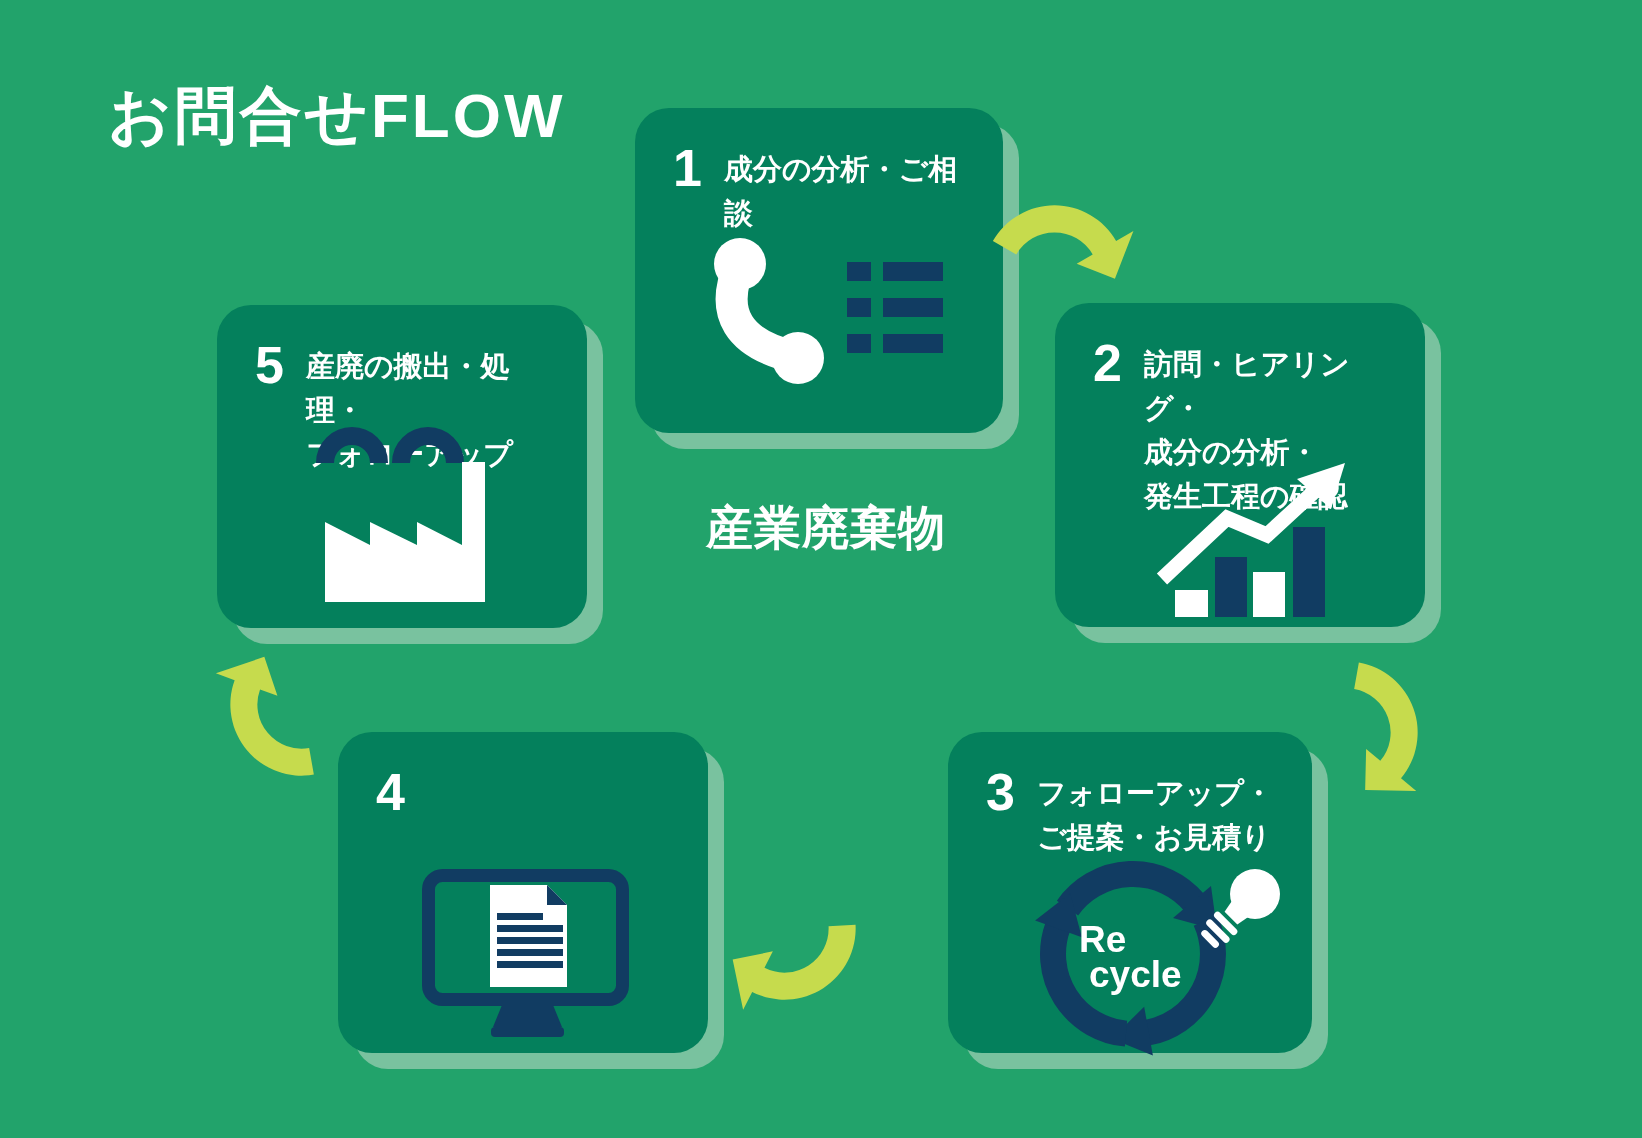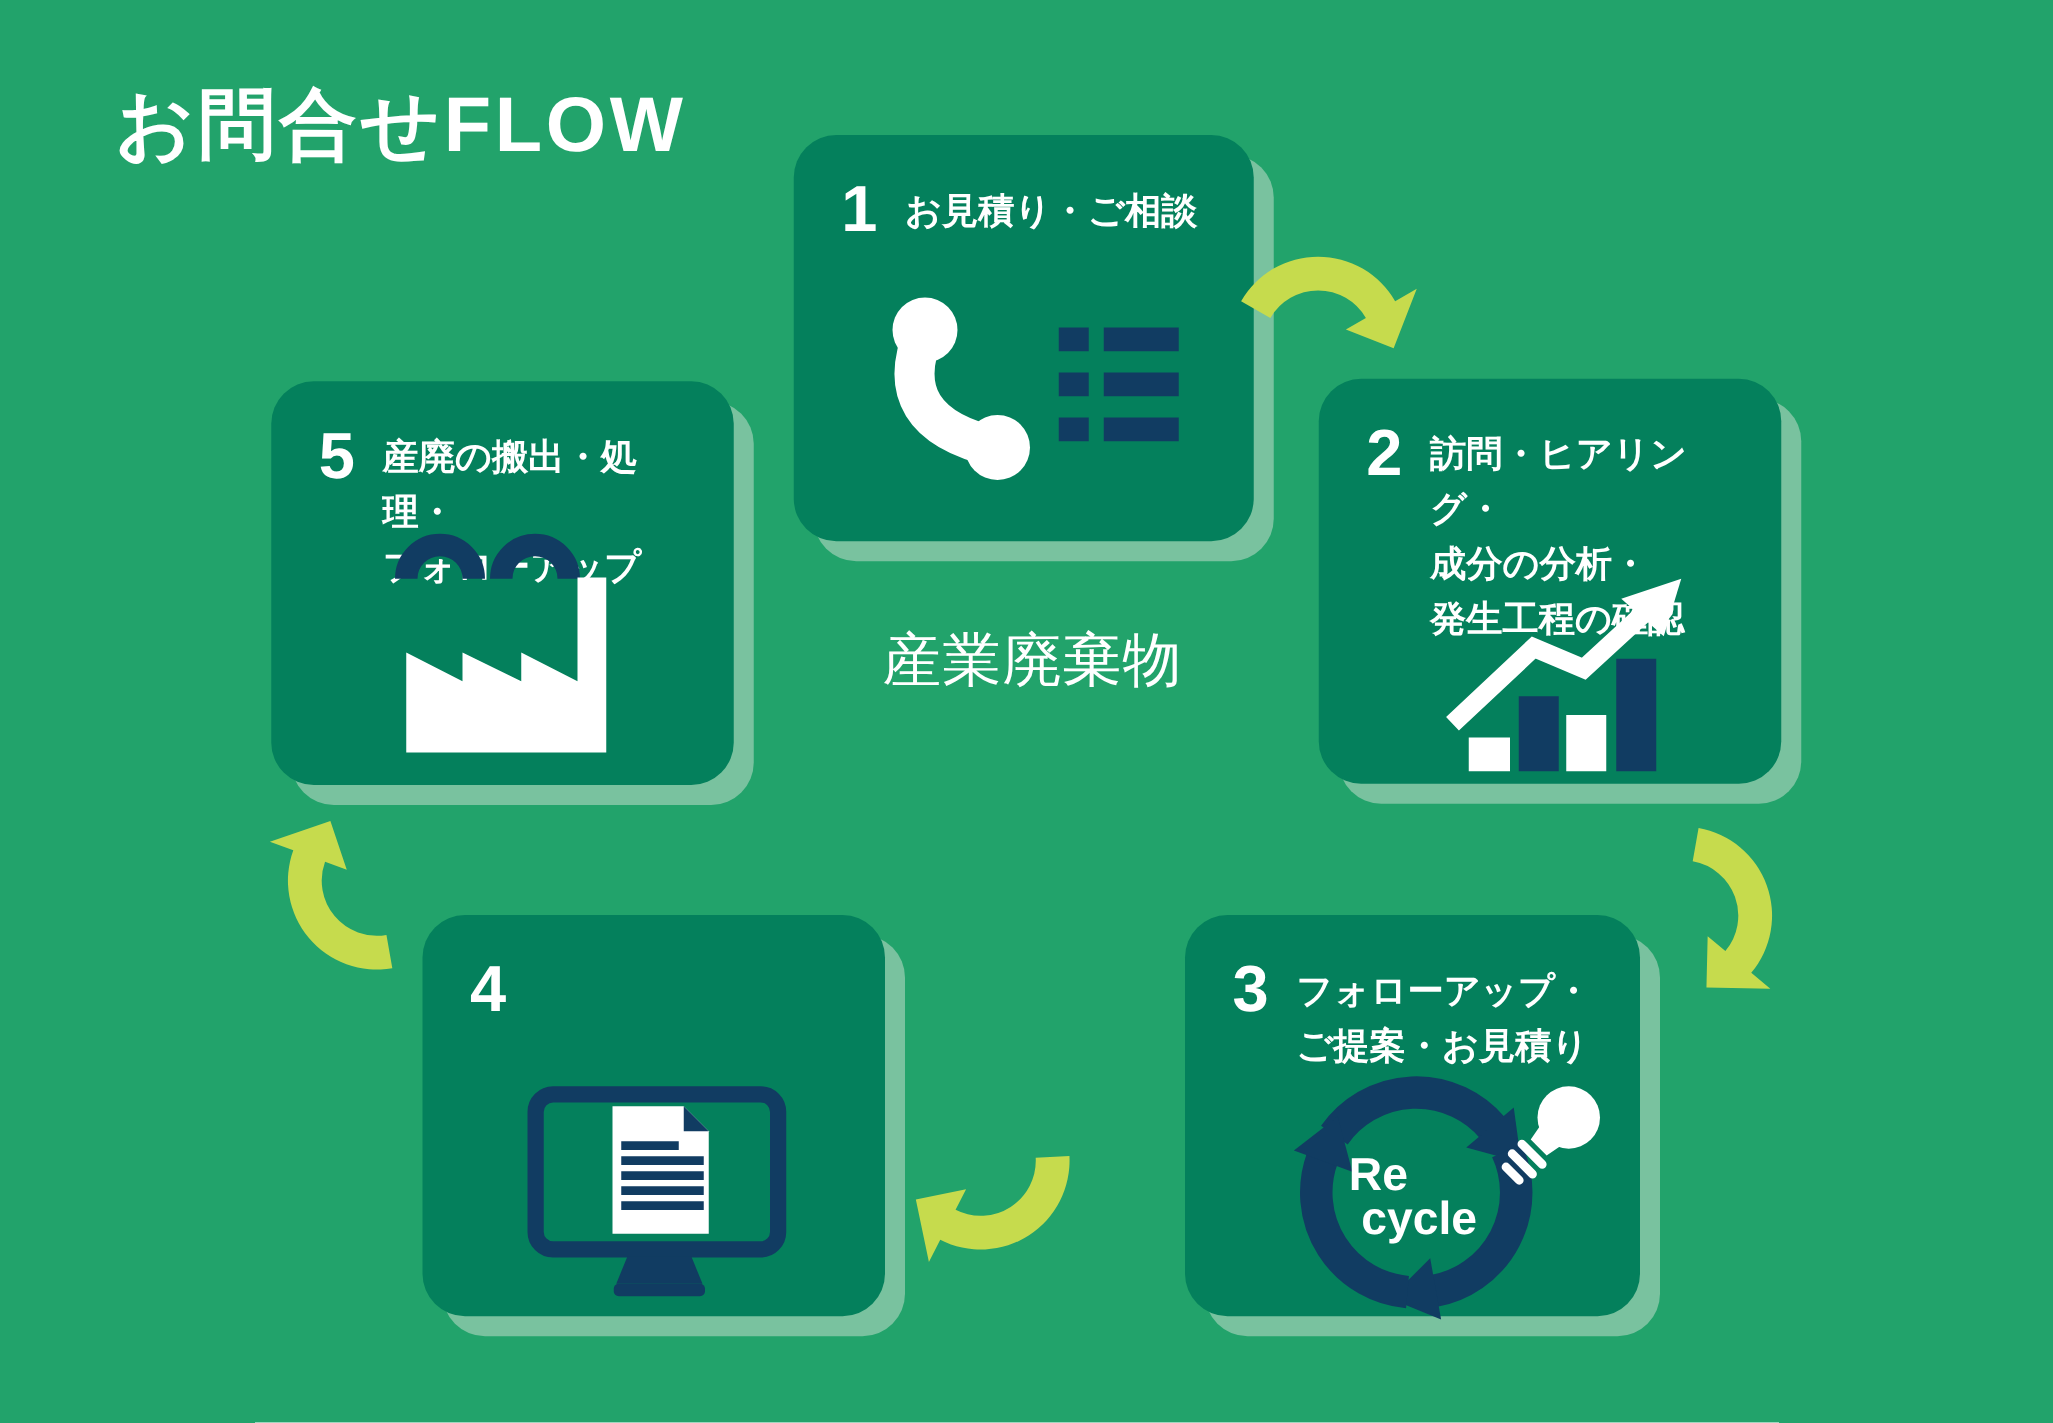--- a/index.html
+++ b/index.html
@@ -12,27 +12,27 @@
   }
   html,body{margin:0;padding:0;background:#fff;}
   .stage{
     position:relative;
     width:1642px;height:1138px;
     background:var(--bg);
     overflow:hidden;
     font-family:"Liberation Sans","DejaVu Sans",sans-serif;
   }
   .title{
-    position:absolute;left:92px;top:58px;margin:0;
+    position:absolute;left:92px;top:58px;margin:16px;
     color:var(--white);font-size:62px;font-weight:800;letter-spacing:3px;
   }
   .center-caption{
     position:absolute;left:626px;top:498px;width:400px;
     text-align:center;color:var(--white);
-    font-size:47px;font-weight:400;line-height:60px;letter-spacing:1px;
+    font-size:47px;font-weight:700;line-height:60px;letter-spacing:1px;
   }
   .card{
     position:absolute;
     background:var(--card);
     border-radius:34px;
     box-shadow:16px 16px 0 0 var(--card-shadow);
     color:var(--white);
   }
   .card1{left:635px;top:108px;width:368px;height:325px;}
   .card2{left:1055px;top:303px;width:370px;height:324px;}
@@ -65,21 +65,21 @@
 
   <h1 class="title">お問合せFLOW</h1>
 
   <div class="center-caption">
     <div>産業廃棄物</div>
   </div>
 
   <section class="card card1">
     <div class="card-head">
       <div class="num">1</div>
-      <div class="label">お見積り・ご相談</div>
+      <div class="label">成分の分析・ご相談</div>
     </div>
     <svg class="icon" style="left:60px;top:122px;" width="250" height="165" viewBox="0 0 250 165">
       <g>
         <path class="stroke-white" d="M45,34 Q13,108 103,128" stroke-width="32" stroke-linecap="round"></path>
         <circle class="fill-white" cx="45" cy="34" r="26"></circle>
         <circle class="fill-white" cx="103" cy="128" r="26"></circle>
       </g>
       <g class="fill-navy">
         <rect x="152" y="32" width="24" height="19"></rect>
           <rect x="188" y="32" width="60" height="19"></rect>

